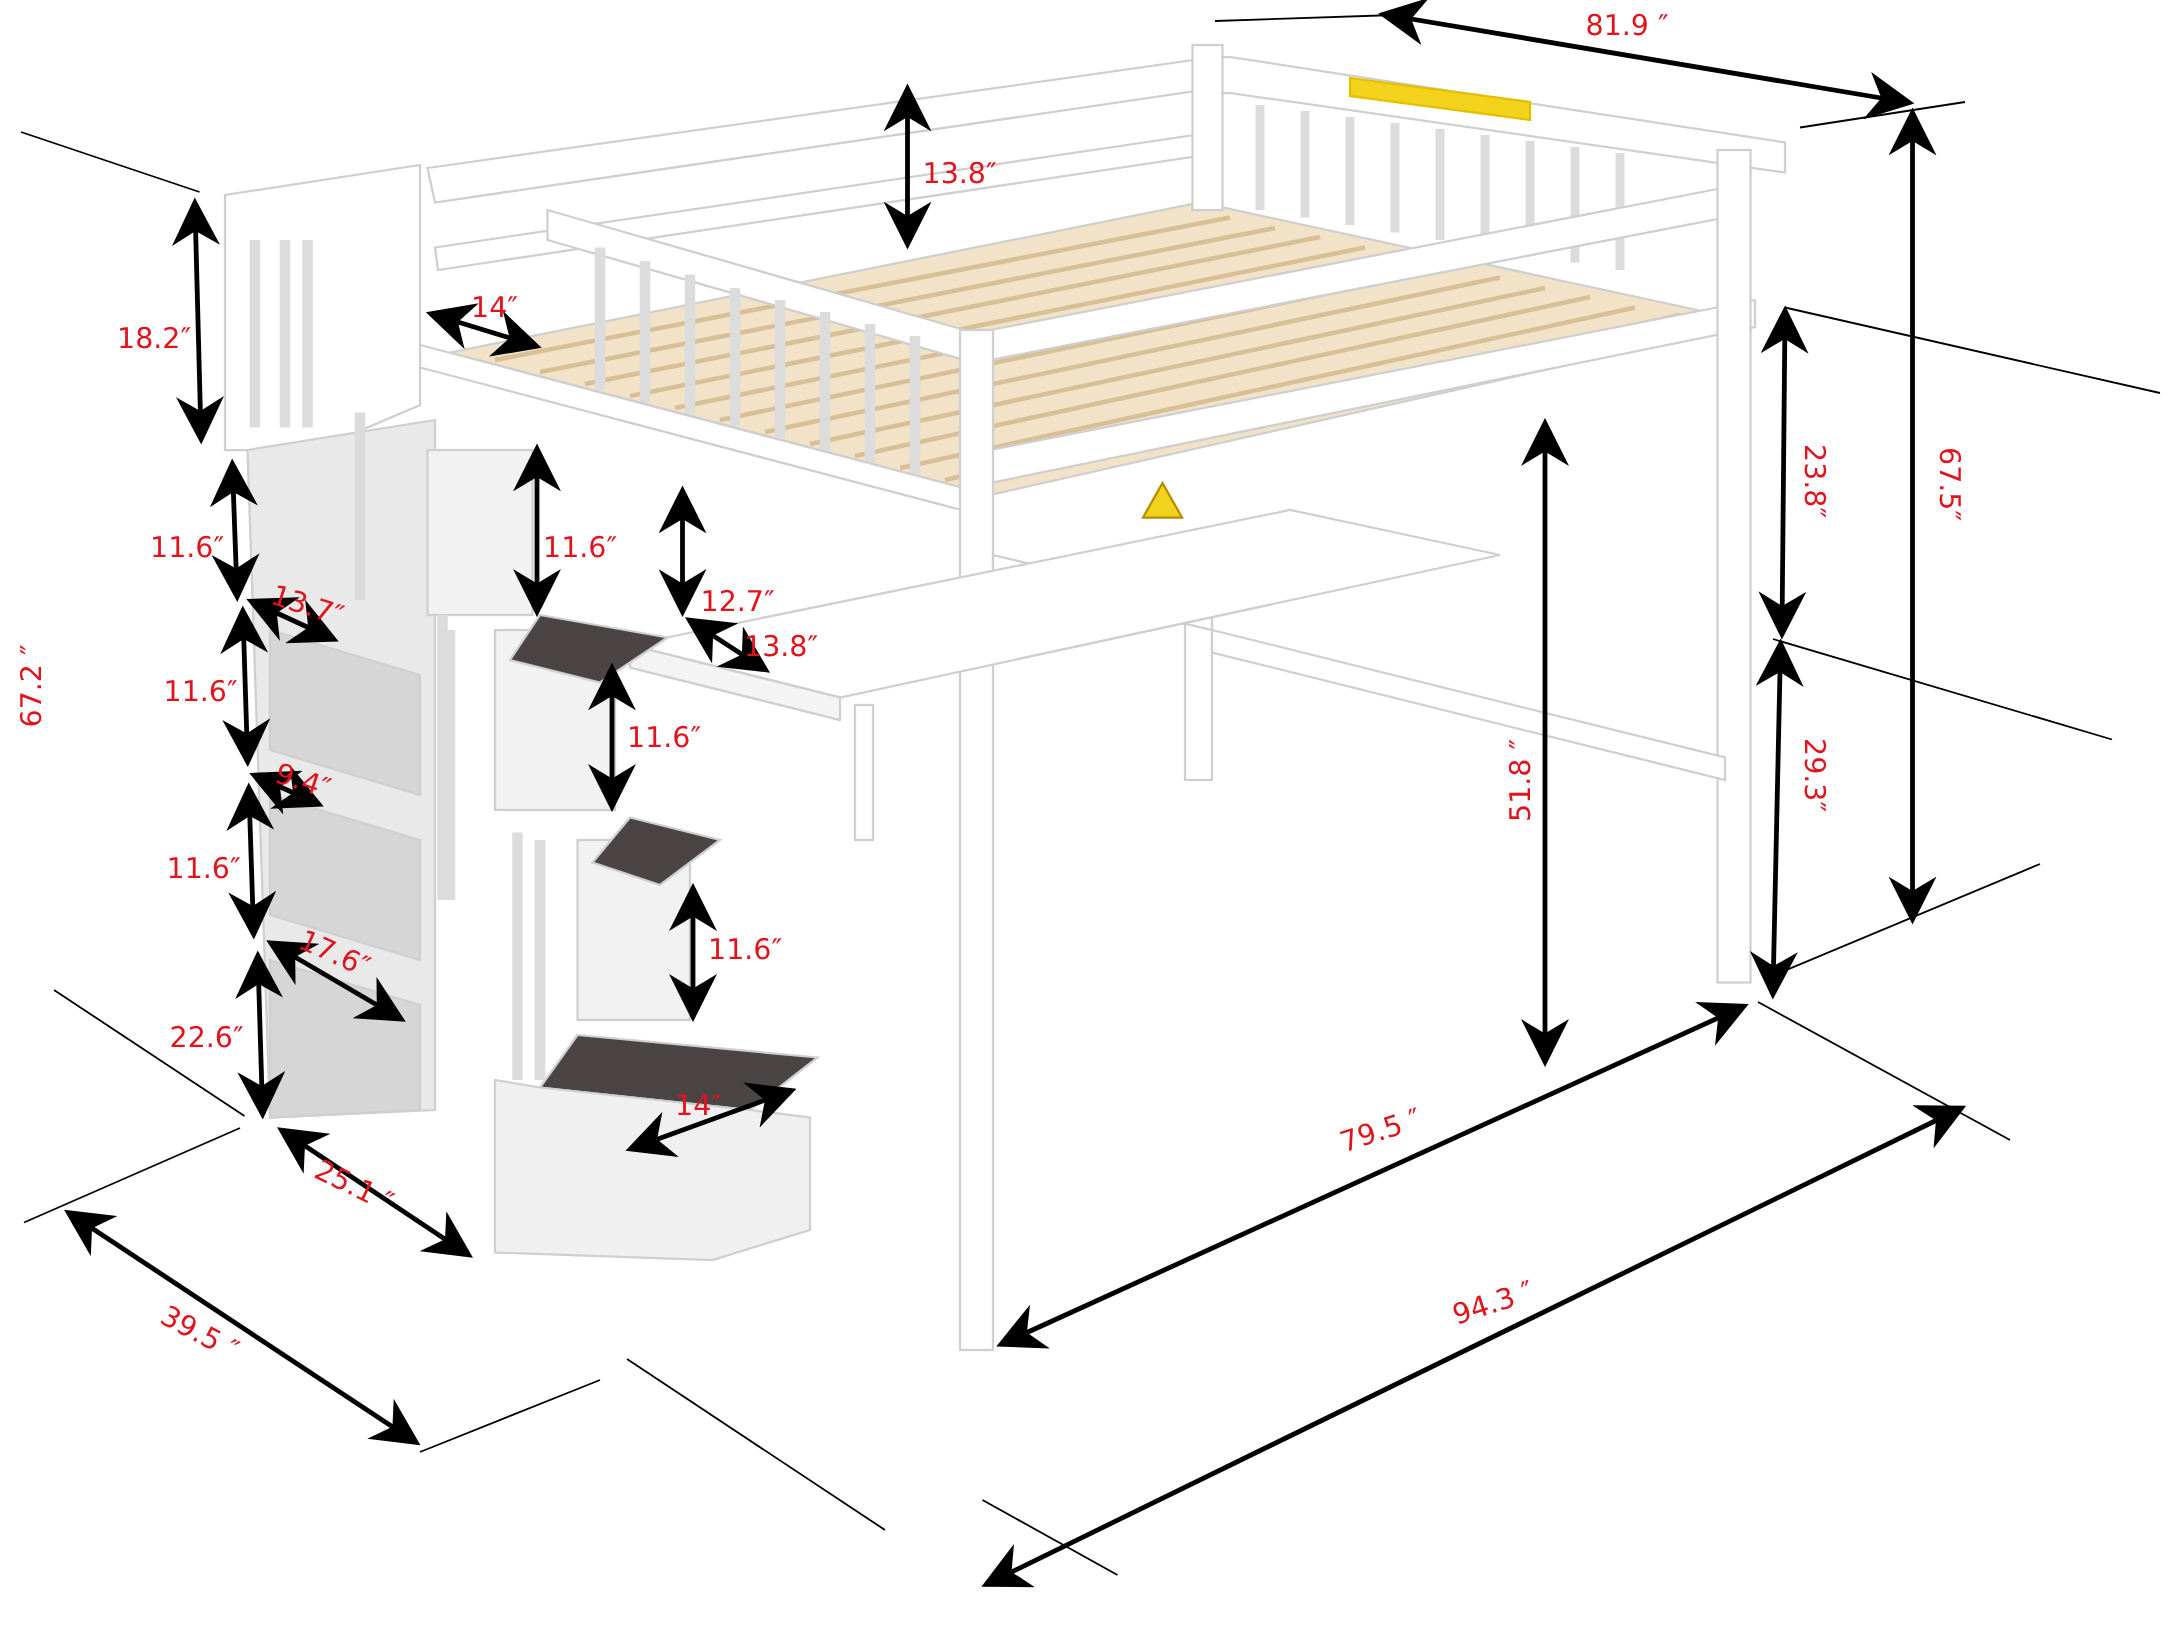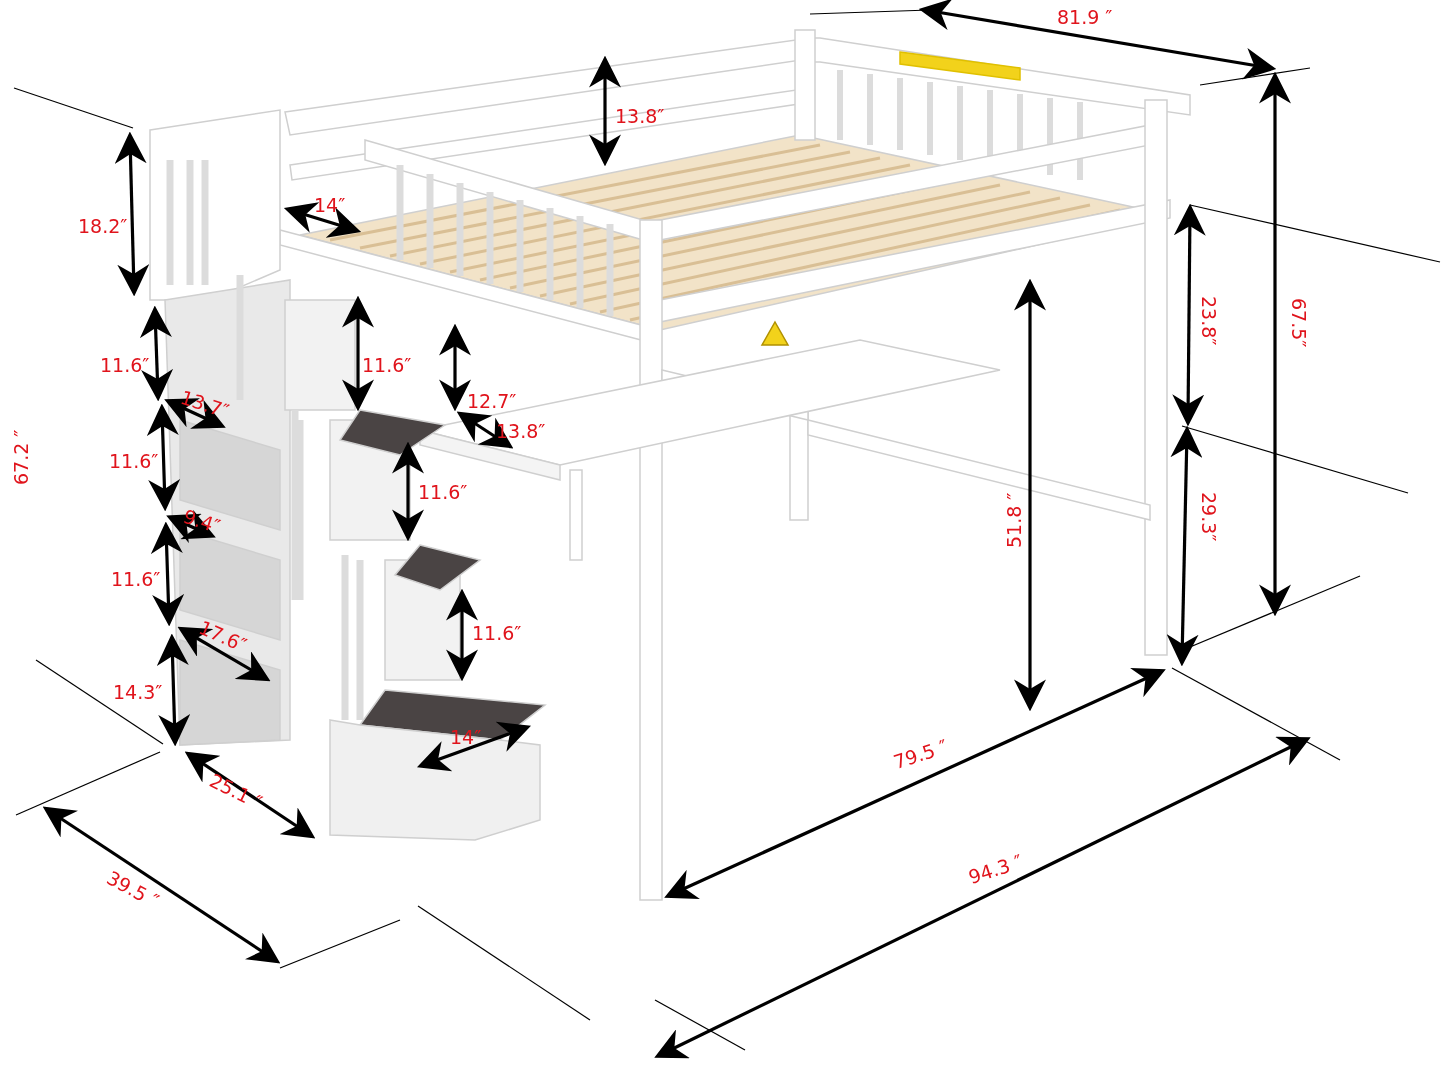--- a/index.html
+++ b/index.html
@@ -167,21 +167,21 @@
 <div class="lbl" style="left:362px;top:356px;">11.6″</div>
 <div class="lbl" style="left:467px;top:356px;margin-top:36px;">12.7″</div>
 <div class="lbl" style="left:180px;top:395px;transform:rotate(18deg);">13.7″</div>
 <div class="lbl" style="left:496px;top:422px;">13.8″</div>
 <div class="lbl" style="left:109px;top:452px;">11.6″</div>
 <div class="lbl" style="left:418px;top:483px;">11.6″</div>
 <div class="lbl" style="left:183px;top:512px;transform:rotate(18deg);">9.4″</div>
 <div class="lbl" style="left:111px;top:570px;">11.6″</div>
 <div class="lbl" style="left:198px;top:627px;transform:rotate(24deg);">17.6″</div>
 <div class="lbl" style="left:472px;top:624px;">11.6″</div>
-<div class="lbl" style="left:113px;top:683px;">14.3″</div>
+<div class="lbl" style="left:113px;top:683px;">22.6″</div>
 <div class="lbl" style="left:450px;top:728px;">14″</div>
 <div class="lbl" style="left:208px;top:782px;transform:rotate(26deg);">25.1 ″</div>
 <div class="lbl" style="left:105px;top:880px;transform:rotate(28deg);">39.5 ″</div>
 <div class="lbl" style="left:893px;top:745px;transform:rotate(-18deg);">79.5 ″</div>
 <div class="lbl" style="left:968px;top:860px;transform:rotate(-18deg);">94.3 ″</div>
 <div class="lbl" style="left:12px;top:485px;transform:rotate(-90deg);transform-origin:left top;">67.2 ″</div>
 <div class="lbl" style="left:1005px;top:548px;transform:rotate(-90deg);transform-origin:left top;">51.8 ″</div>
 <div class="lbl" style="left:1308px;top:298px;transform:rotate(90deg);transform-origin:left top;">67.5″</div>
 <div class="lbl" style="left:1218px;top:296px;transform:rotate(90deg);transform-origin:left top;">23.8″</div>
 <div class="lbl" style="left:1218px;top:492px;transform:rotate(90deg);transform-origin:left top;">29.3″</div>

